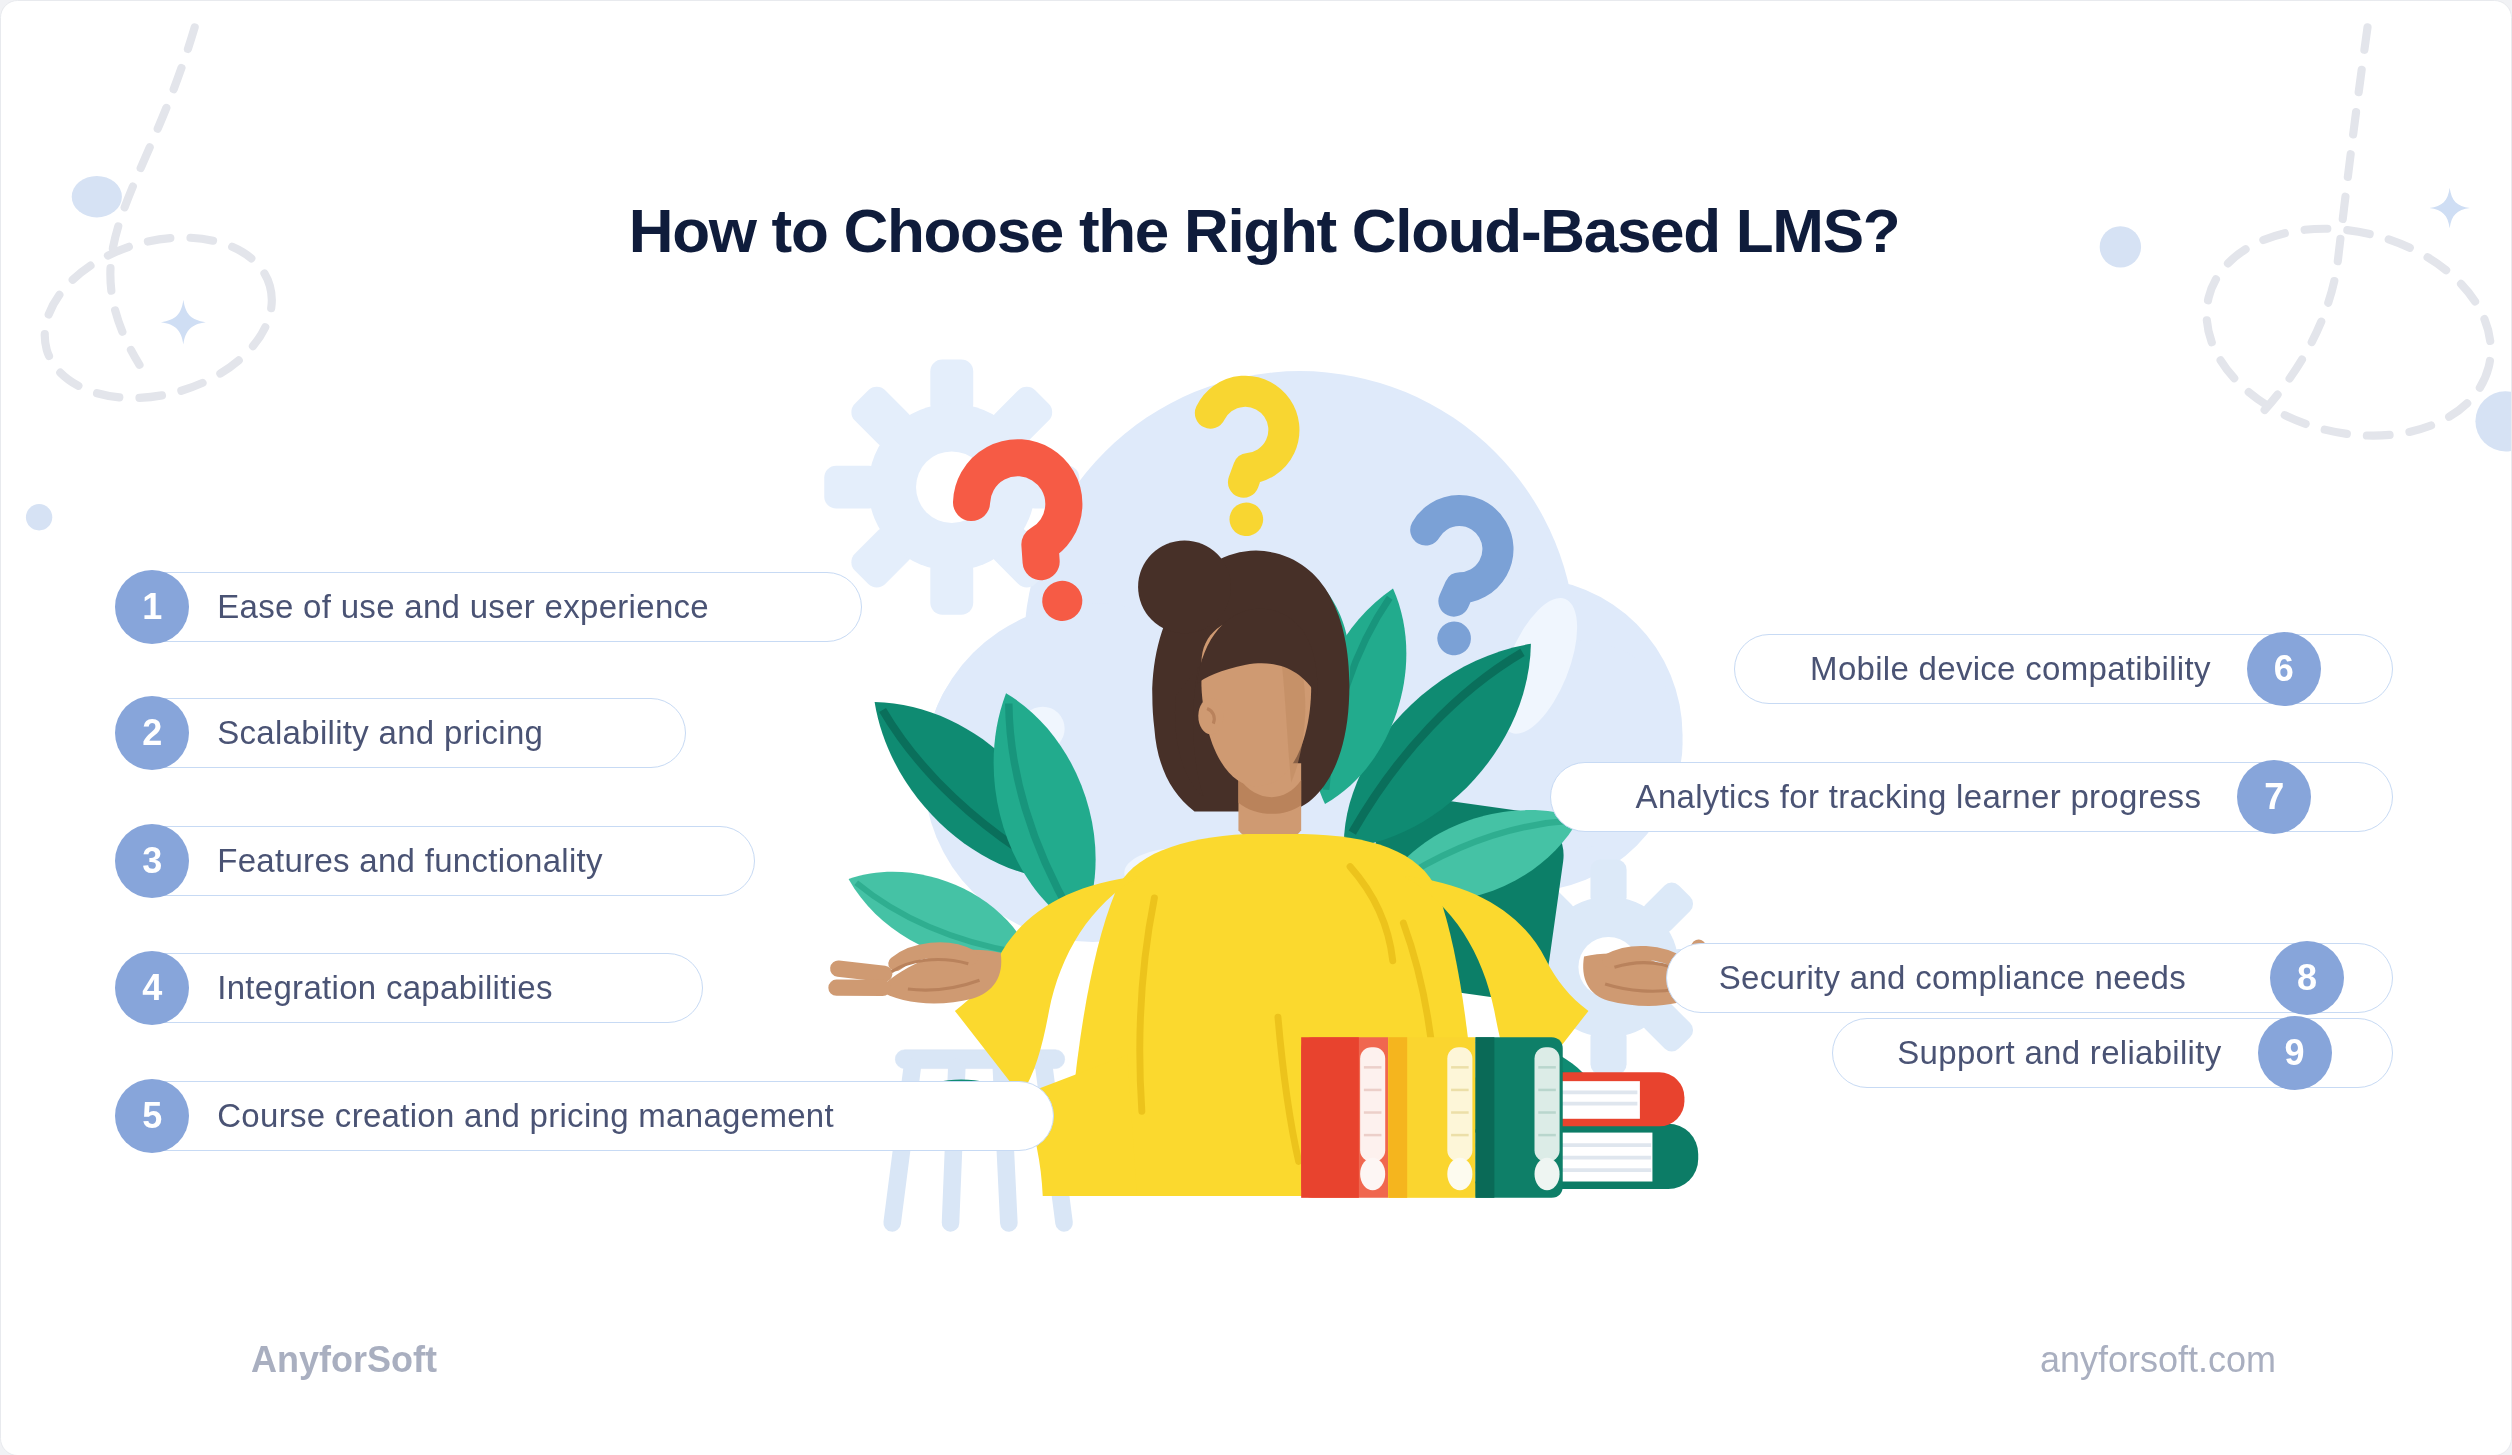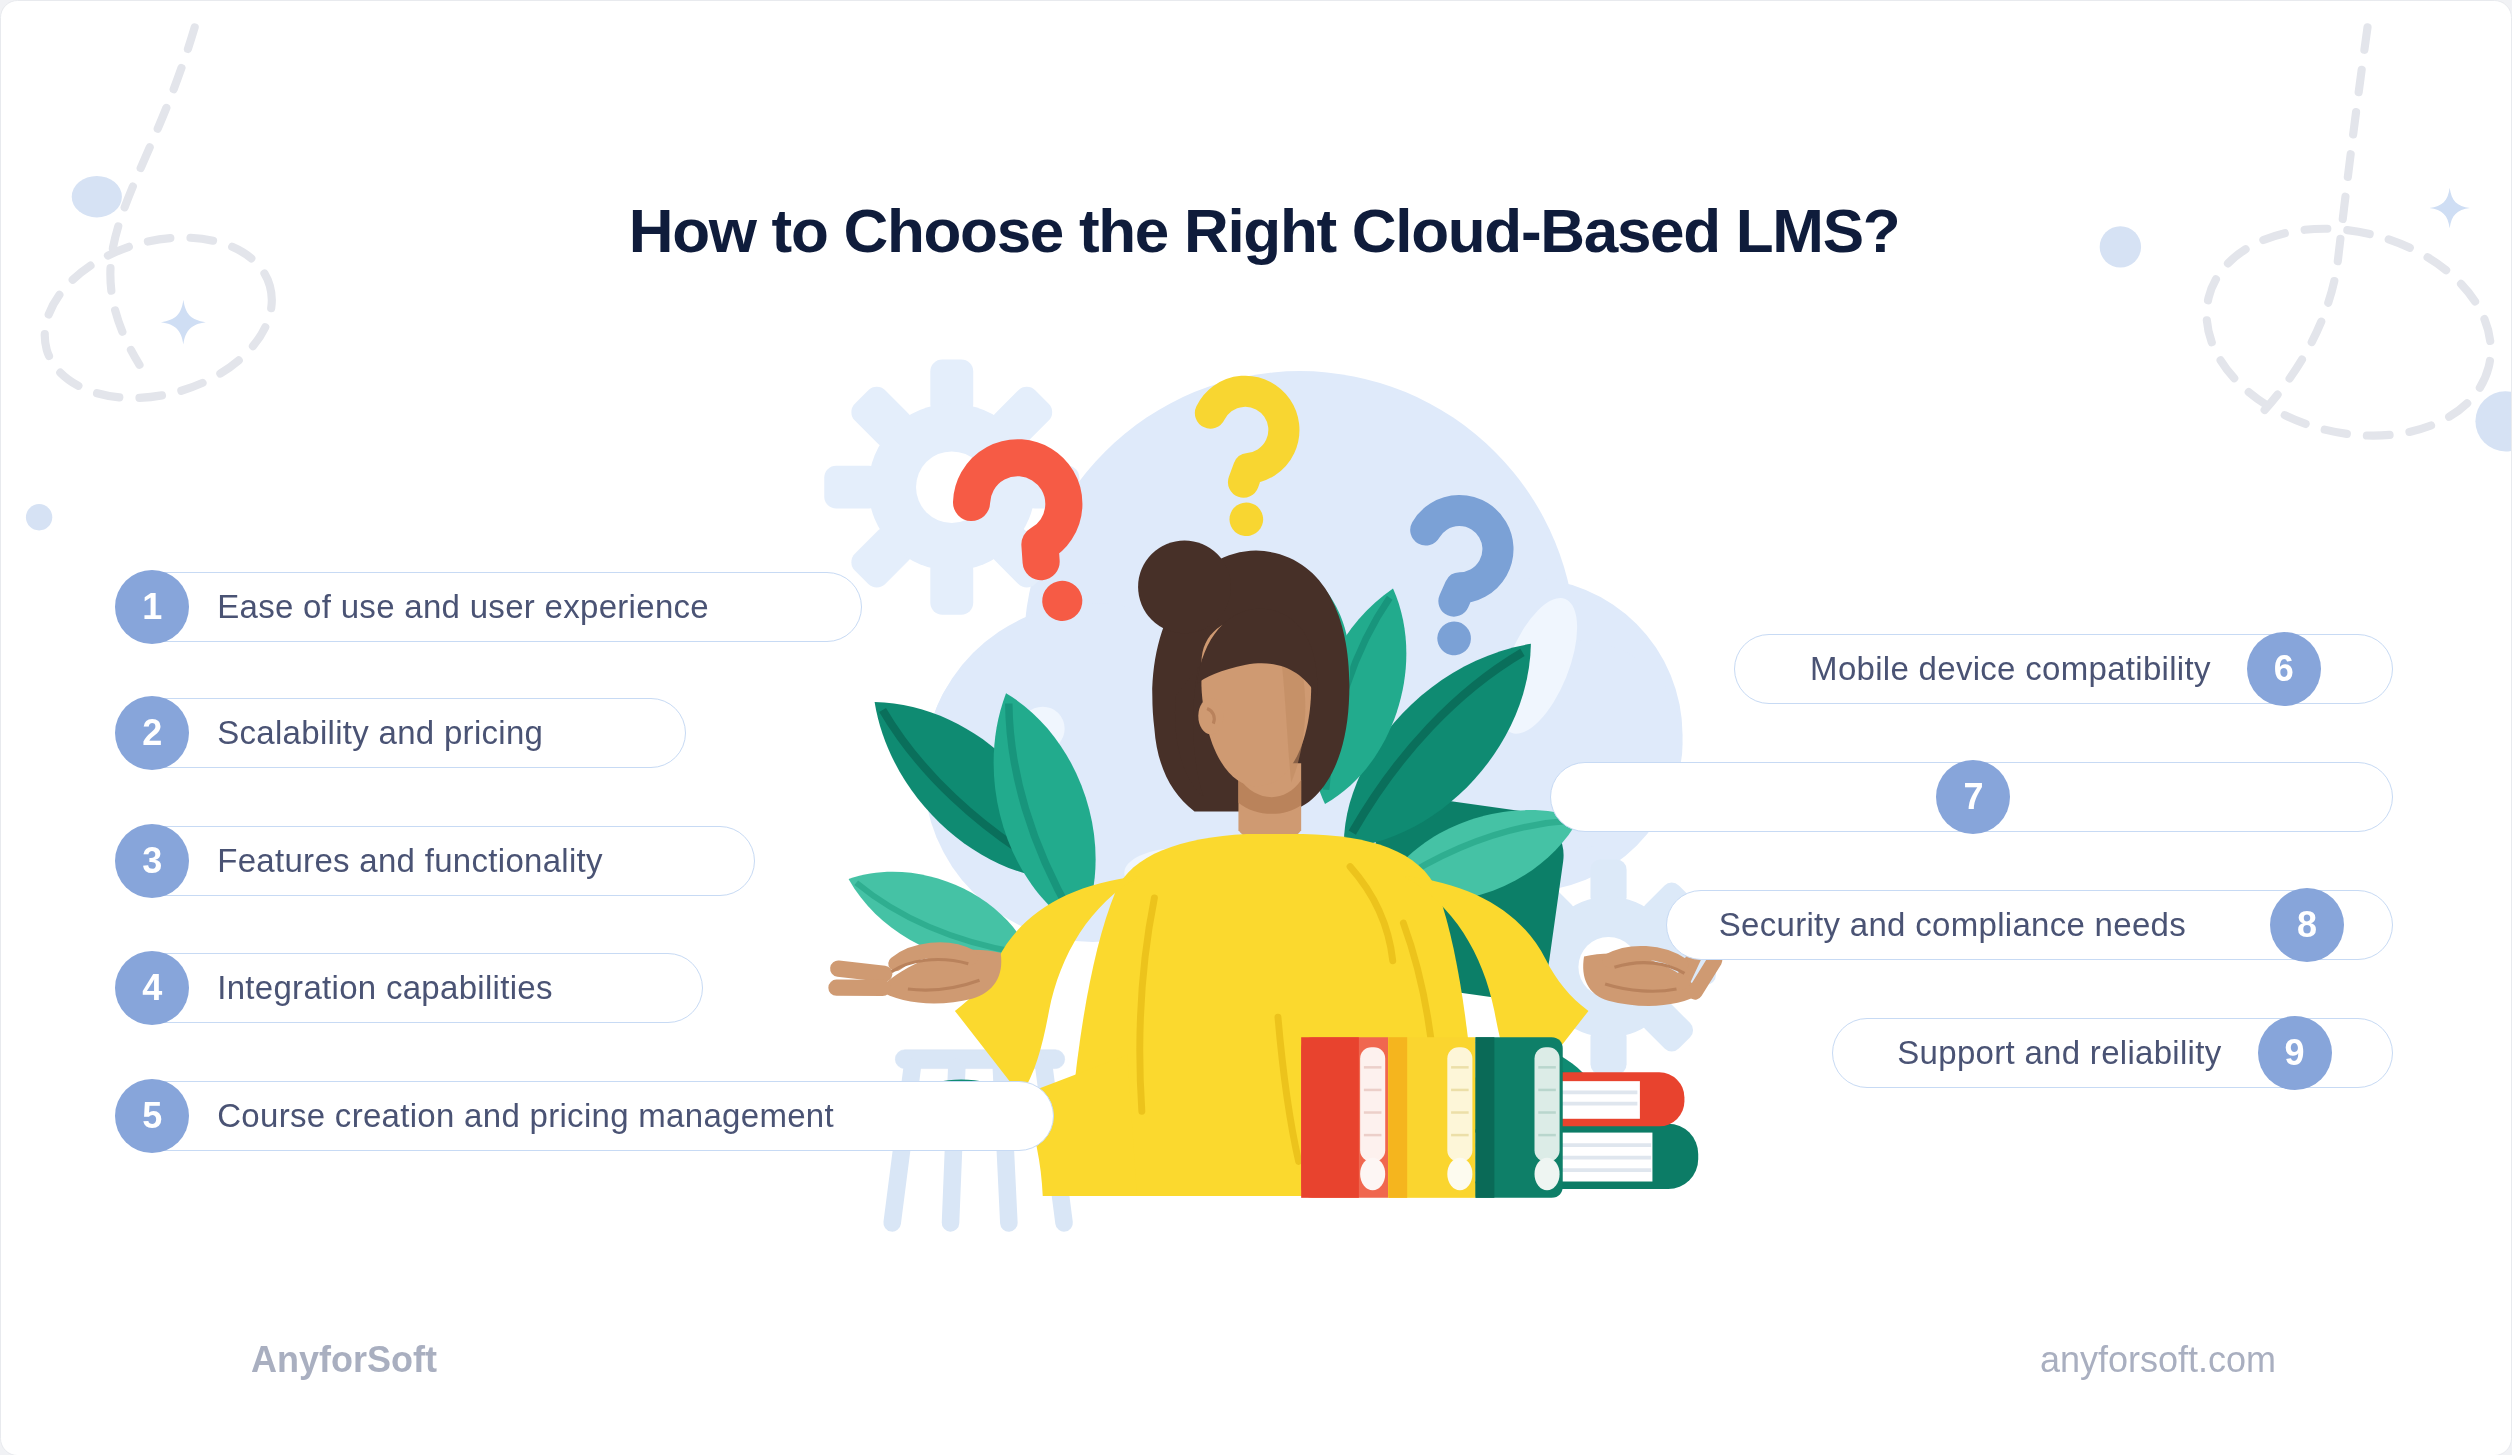--- a/index.html
+++ b/index.html
@@ -20,21 +20,21 @@
   .label{font-size:33px;color:#4a5374;letter-spacing:0.3px;white-space:nowrap;}
   .pill-left  .label{margin-left:28px;}
   .pill-right .label{margin-right:36px;}
   .p1{top:571px;width:744px;}
   .p2{top:697px;width:568px;}
   .p3{top:825px;width:637px;}
   .p4{top:952px;width:585px;}
   .p5{top:1080px;width:936px;}
   .p6{top:633px;width:659px;}
   .p7{top:761px;width:843px;}
-  .p8{top:889px;width:727px;gap:48px;}
+  .p8{top:942px;width:727px;gap:48px;}
   .p9{top:1017px;width:561px;}
   .brand{position:absolute;top:1338px;left:250px;font-size:36px;font-weight:bold;color:#a9afc0;z-index:3;}
   .site{position:absolute;top:1338px;right:235px;font-size:36px;font-weight:normal;color:#a9afc0;z-index:3;}
 </style>
 </head>
 <body>
 
 <div class="card">
 
   <svg class="illus" viewBox="0 0 4000 2318">
@@ -308,20 +308,21 @@
     <div class="label">Course creation and pricing management</div>
   </div>
 
   <div class="pill pill-right p6">
     <div class="label">Mobile device compatibility</div>
     <div class="badge">
       <span>6</span>
       </div>
   </div>
   <div class="pill pill-right p7">
+    <div class="label">Analytics for tracking learner progress</div>
     <div class="badge">
       <span>7</span>
       </div>
   </div>
   <div class="pill pill-right p8">
     <div class="label">Security and compliance needs</div>
     <div class="badge">
       <span>8</span>
       </div>
   </div>

